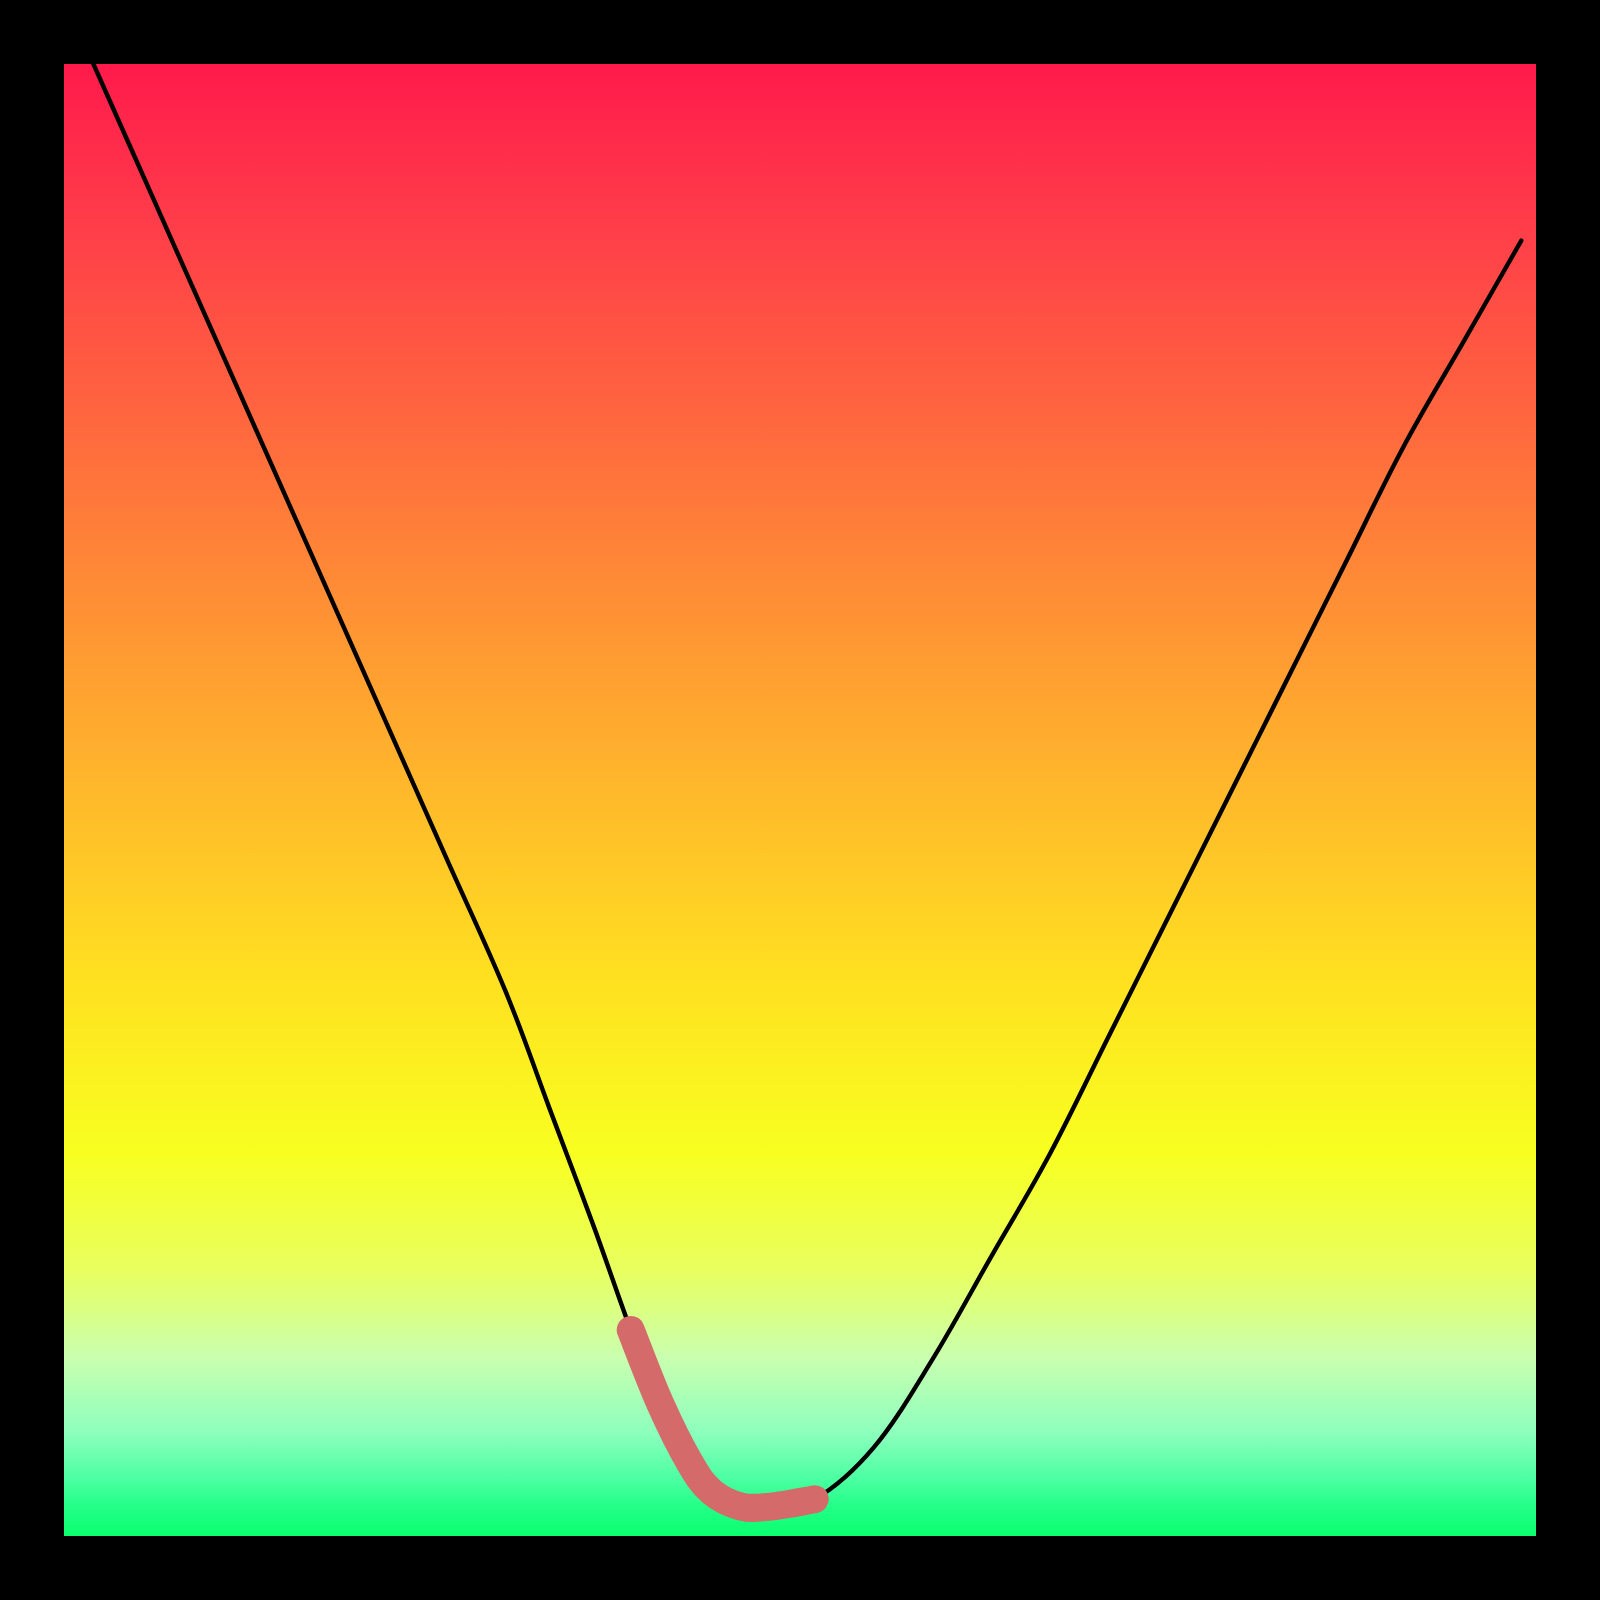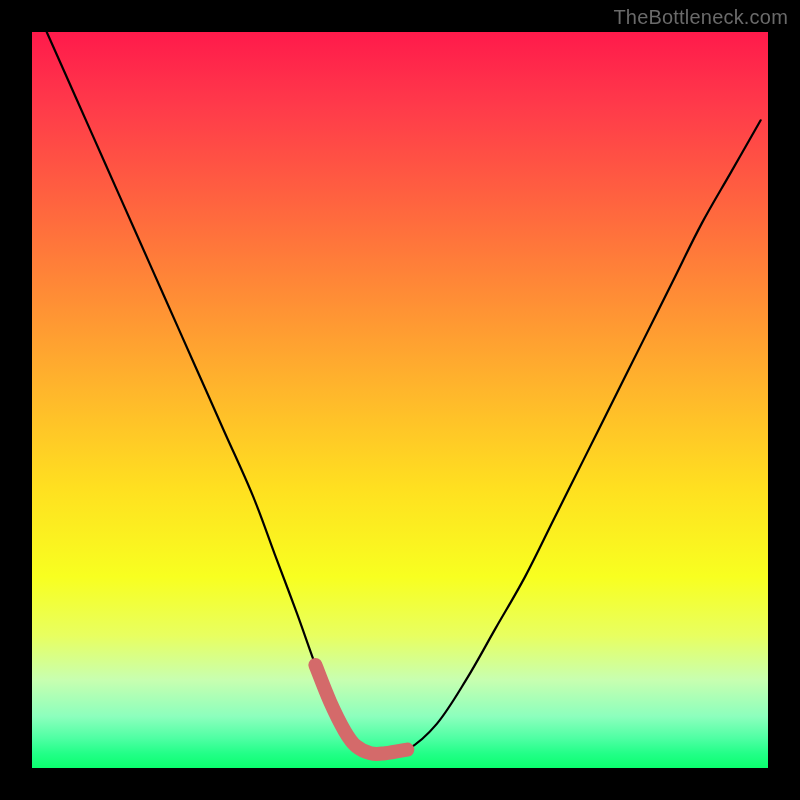--- a/index.html
+++ b/index.html
@@ -56,21 +56,20 @@
   }
   svg.curves {
     position: absolute;
     left: 0; top: 0;
   }
 </style>
 </head>
 <body>
 
 <div class="frame">
-  <div class="watermark">TheBottleneck.com</div>
 
   <div class="plot-area">
     <div class="gradient-bg"></div>
     <svg class="curves" width="736" height="736" viewBox="0 0 736 736" preserveAspectRatio="none">
       <path id="main-curve" fill="none" stroke="#000" stroke-width="2.2" stroke-linecap="round" stroke-linejoin="round" d="M 14.72 0.00 C 20.02 11.92, 33.56 42.39, 44.16 66.24 C 54.76 90.09, 63.00 108.63, 73.60 132.48 C 84.20 156.33, 92.44 174.87, 103.04 198.72 C 113.64 222.57, 121.88 241.11, 132.48 264.96 C 143.08 288.81, 151.32 307.35, 161.92 331.20 C 172.52 355.05, 180.76 373.59, 191.36 397.44 C 201.96 421.29, 211.53 441.16, 220.80 463.68 C 230.07 486.20, 234.93 501.36, 242.88 522.56 C 250.83 543.76, 257.67 561.57, 264.96 581.44 C 272.25 601.31, 277.40 617.06, 283.36 632.96 C 289.32 648.86, 292.78 657.84, 298.08 669.76 C 303.38 681.68, 308.16 691.25, 312.80 699.20 C 317.44 707.15, 319.20 709.95, 323.84 713.92 C 328.48 717.89, 333.26 719.96, 338.56 721.28 C 343.86 722.60, 346.66 721.94, 353.28 721.28 C 359.90 720.62, 366.09 722.90, 375.36 717.60 C 384.63 712.30, 394.20 704.43, 404.80 691.84 C 415.40 679.25, 423.64 664.90, 434.24 647.68 C 444.84 630.46, 453.08 614.71, 463.68 596.16 C 474.28 577.61, 482.52 564.51, 493.12 544.64 C 503.72 524.77, 511.96 506.96, 522.56 485.76 C 533.16 464.56, 541.40 448.08, 552.00 426.88 C 562.60 405.68, 570.84 389.20, 581.44 368.00 C 592.04 346.80, 600.28 330.32, 610.88 309.12 C 621.48 287.92, 629.72 271.44, 640.32 250.24 C 650.92 229.04, 659.16 211.23, 669.76 191.36 C 680.36 171.49, 688.60 158.39, 699.20 139.84 C 709.80 121.29, 723.34 97.59, 728.64 88.32"></path>
       <path id="highlight-curve" fill="none" stroke="#d46a6a" stroke-width="14" stroke-linecap="round" stroke-linejoin="round" d="M 283.36 632.96 C 286.01 639.58, 292.78 657.84, 298.08 669.76 C 303.38 681.68, 308.16 691.25, 312.80 699.20 C 317.44 707.15, 319.20 709.95, 323.84 713.92 C 328.48 717.89, 333.26 719.96, 338.56 721.28 C 343.86 722.60, 346.66 721.94, 353.28 721.28 C 359.90 720.62, 371.39 718.26, 375.36 717.60"></path>
     </svg>
   </div>
 </div>
 

